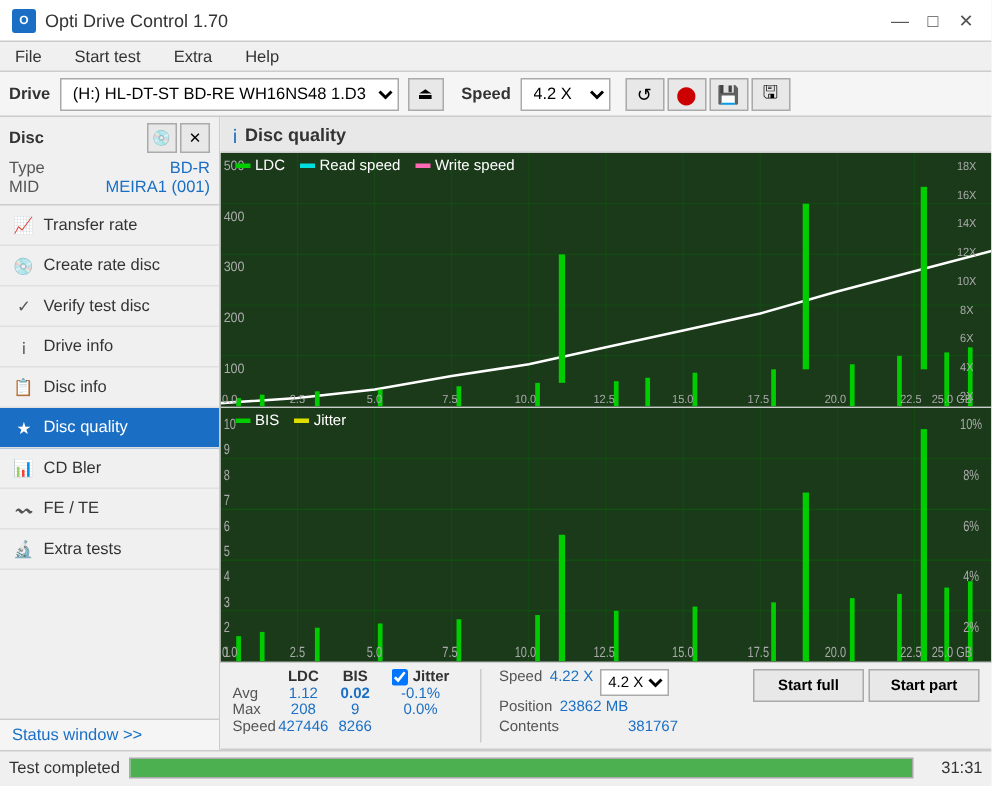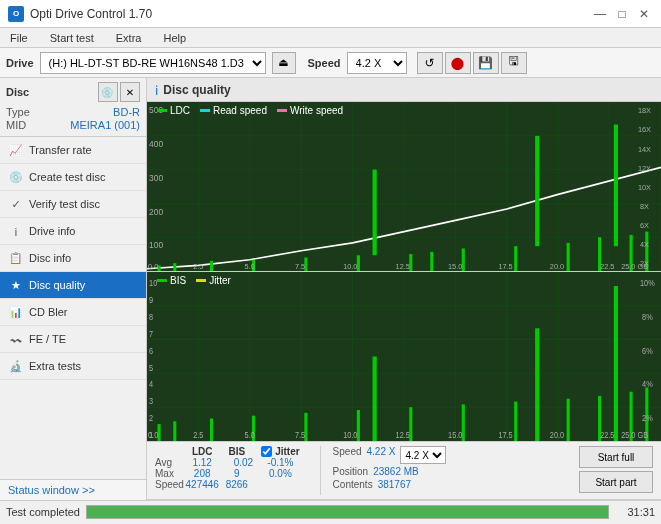--- a/index.html
+++ b/index.html
@@ -70,21 +70,21 @@
     .legend-item { display: flex; align-items: center; gap: 3px; font-size: 10px; color: white; }
     .legend-dot { width: 10px; height: 3px; }
 
     .chart-svg { width: 100%; height: 100%; }
 
     
     .chart-bottom { flex: 1; position: relative; background: #1a3a1a; overflow: hidden; border-bottom: 1px solid #ccc; }
 
     
     .stats-bar { display: flex; align-items: center; padding: 3px 8px; background: #f0f0f0; border-bottom: 1px solid #ccc; gap: 10px; font-size: 10px; min-height: 60px; flex-wrap: wrap; }
-    .action-btns { display: flex; flex-direction: column; gap: 3px; margin-left: auto; }
+    .action-btns { display: flex; flex-direction: row; gap: 3px; margin-left: auto; font-weight: bold; }
     .action-btn { width: 74px; height: 22px; background: #e8e8e8; border: 1px solid #aaa; cursor: pointer; font-size: 10px; text-align: center; display: flex; align-items: center; justify-content: center; }
 
     
     .bottom-status { display: flex; align-items: center; padding: 2px 6px; background: #f0f0f0; border-top: 1px solid #ccc; height: 22px; gap: 6px; }
     .status-text { font-size: 11px; color: #333; }
     .progress-bar-container { flex: 1; height: 14px; background: #e0e0e0; border: 1px solid #aaa; }
     .progress-bar-fill { height: 100%; background: #4caf50; }
     .time-text { font-size: 11px; color: #333; min-width: 40px; text-align: right; }
 
     .stats-divider { width: 1px; background: #ccc; align-self: stretch; margin: 0 4px; }
@@ -153,21 +153,21 @@
       </div>
     </div>
 
     <div class="sidebar-nav">
       <div class="nav-item">
         <span class="nav-icon">📈</span>
         <span>Transfer rate</span>
       </div>
       <div class="nav-item">
         <span class="nav-icon">💿</span>
-        <span>Create test disc</span>
+        <span>Create rate disc</span>
       </div>
       <div class="nav-item">
         <span class="nav-icon">✓</span>
         <span>Verify test disc</span>
       </div>
       <div class="nav-item">
         <span class="nav-icon">ℹ</span>
         <span>Drive info</span>
       </div>
       <div class="nav-item">
@@ -380,21 +380,21 @@
           <td style="padding:0 8px;">
             <div style="display:flex;align-items:center;gap:3px;">
               <input type="checkbox" checked="" style="width: 11px; height: 11px;">
               <span style="font-weight:bold;color:#333;">Jitter</span>
             </div>
           </td>
         </tr>
         <tr>
           <td style="color:#555;">Avg</td>
           <td style="color:#1a6fc4; text-align:center;">1.12</td>
-          <td style="color:#1a6fc4; text-align:right;">0.02</td>
+          <td style="color:#1a6fc4; text-align:center;font-weight:bold;">0.02</td>
           <td style="color:#1a6fc4; text-align:center;">-0.1%</td>
         </tr>
         <tr>
           <td style="color:#555;">Max</td>
           <td style="color:#1a6fc4; text-align:center;">208</td>
           <td style="color:#1a6fc4; text-align:center;">9</td>
           <td style="color:#1a6fc4; text-align:center;">0.0%</td>
         </tr>
         <tr>
           <td style="color:#555;">Speed</td>
@@ -412,21 +412,21 @@
           <select style="height:18px;font-size:10px;border:1px solid #aaa;background:white;">
             <option>4.2 X</option>
           </select>
         </div>
         <div style="display:flex;gap:5px;">
           <span style="color:#555;">Position</span>
           <span style="color:#1a6fc4;">23862 MB</span>
         </div>
         <div style="display:flex;gap:5px;">
           <span style="color:#555;">Contents</span>
-          <span style="color:#1a6fc4;">381767</span>
+          <span style="color:#1a6fc4;margin-left:41px;">381767</span>
         </div>
       </div>
       <div class="action-btns" style="margin-left:auto;">
         <div class="action-btn">Start full</div>
         <div class="action-btn">Start part</div>
       </div>
     </div>
   </div>
 </div>
 

